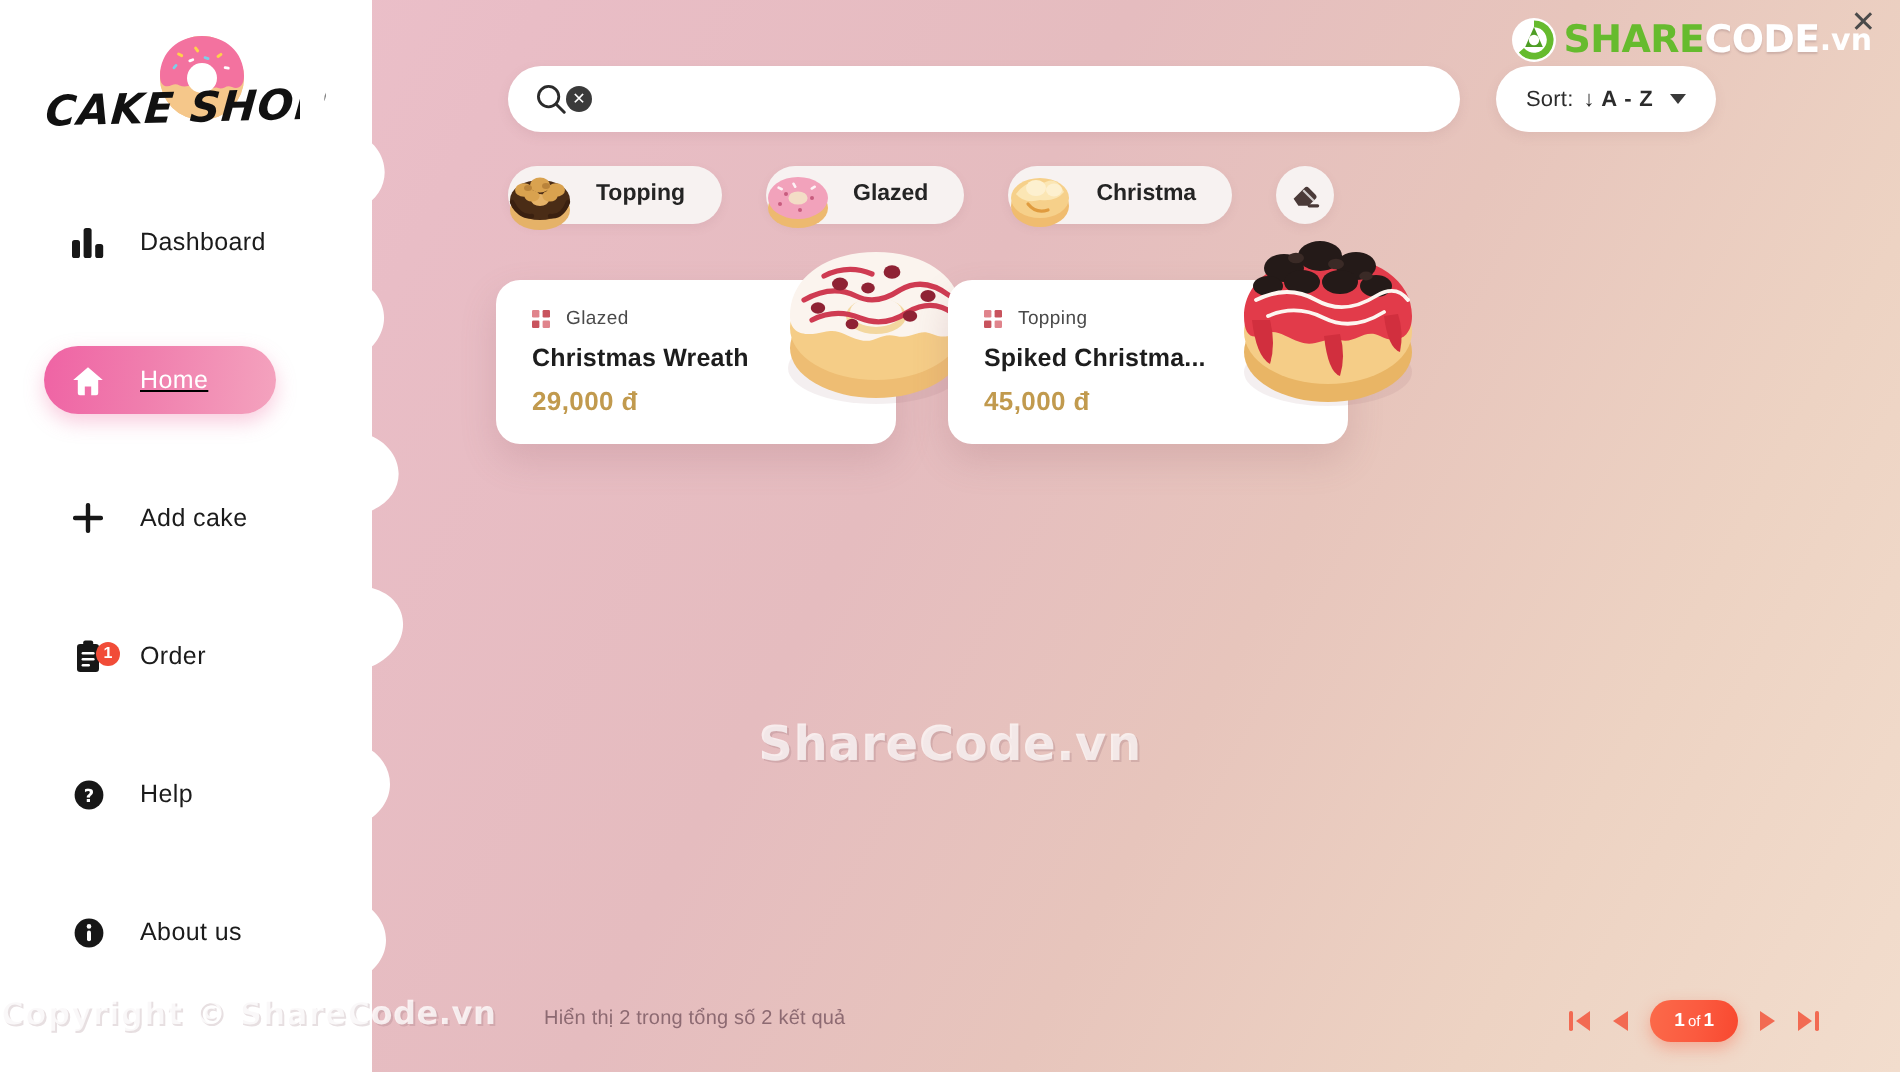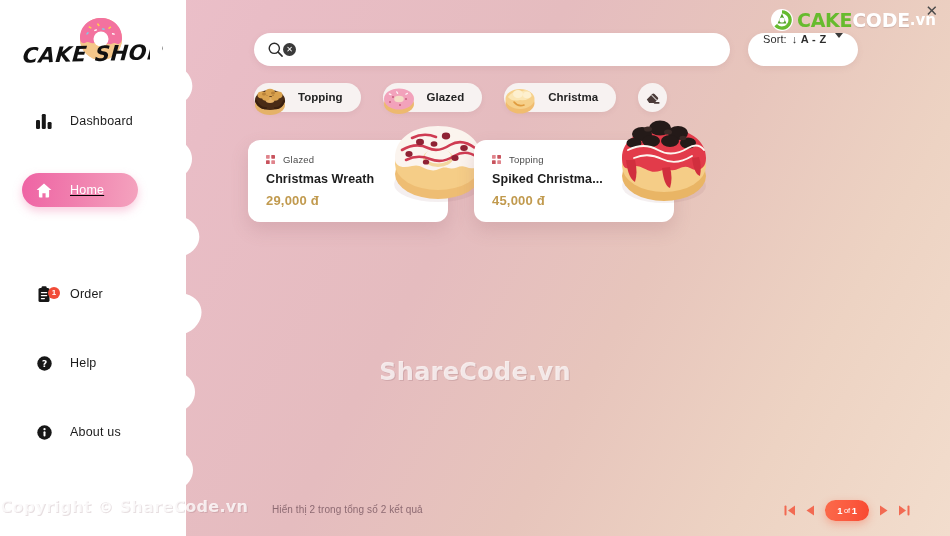--- a/index.html
+++ b/index.html
@@ -122,21 +122,21 @@
     display: flex; align-items: center; justify-content: center;
     cursor: pointer; flex: 0 0 13px;
   }
   .clear-btn span { color: #fff; font-size: 8px; line-height: 1; }
 
   .sort-pill {
     position: absolute; left: 494px; top: 0;
     height: 33px; padding: 0 15px;
     background: #ffffff;
     border-radius: 17px;
-    display: flex; 
+    display: flex; align-items: center;
     box-shadow: 0 2px 6px rgba(150,100,110,0.12);
     cursor: pointer;
     font-size: 11px; color: #2c2c2c;
   }
   .sort-pill .s-label { letter-spacing: .1px; }
   .sort-pill .s-value { font-weight: bold; margin-left: 5px; letter-spacing: .4px; }
   .sort-pill .caret {
     margin-left: 8px;
     width: 0; height: 0;
     border-left: 4px solid transparent;
@@ -314,20 +314,29 @@
       <div class="nav-item active">
         <span class="ico">
           <svg width="16" height="15" viewBox="0 0 16 15">
             <path d="M8 0.6 L15.4 7 h-2.3 v6.6 a1 1 0 0 1 -1 1 H9.6 V10.3 H6.4 v4.3 H3.9 a1 1 0 0 1 -1 -1 V7 H0.6 Z" fill="#ffffff"></path>
           </svg>
         </span>
         <span class="lbl">Home</span>
       </div>
       <div class="nav-spacer"></div>
 
+      <div class="nav-item">
+        <span class="ico">
+          <svg width="16" height="16" viewBox="0 0 16 16">
+            <rect x="6.9" y="0.5" width="2.2" height="15" rx="1" fill="#171717"></rect>
+            <rect x="0.5" y="6.9" width="15" height="2.2" rx="1" fill="#171717"></rect>
+          </svg>
+        </span>
+        <span class="lbl">Add cake</span>
+      </div>
       <div class="nav-spacer"></div>
 
       <div class="nav-item">
         <span class="ico">
           <svg width="15" height="17" viewBox="0 0 15 17">
             <rect x="1.5" y="2" width="11" height="14" rx="1.6" fill="#171717"></rect>
             <rect x="4.6" y="0.2" width="5" height="3.2" rx="1.1" fill="#171717"></rect>
             <rect x="3.8" y="6" width="6.5" height="1.2" rx="0.6" fill="#ffffff"></rect>
             <rect x="3.8" y="9" width="6.5" height="1.2" rx="0.6" fill="#ffffff"></rect>
             <rect x="3.8" y="12" width="4.2" height="1.2" rx="0.6" fill="#ffffff"></rect>
@@ -599,20 +608,20 @@
   <div class="wm-center">ShareCode.vn</div>
   <div class="wm-bottom">Copyright © ShareCode.vn</div>
 
   <div class="wm-logo">
     <svg width="24" height="24" viewBox="0 0 24 24" style="margin-right:3px">
       <circle cx="12" cy="12" r="11" fill="#ffffff"></circle>
       <path d="M12 2.2 a9.8 9.8 0 1 1 -7.6 16 l2.6 -2.2 a6.4 6.4 0 1 0 5 -10.4 Z" fill="#66bb2e"></path>
       <path d="M12 5.5 L16.4 15.5 H7.6 Z" fill="#4e9e25"></path>
       <circle cx="12" cy="12" r="2.6" fill="#ffffff"></circle>
     </svg>
-    <span class="wm-share">CAKE</span>
+    <span class="wm-share">SHARE</span>
     <span class="wm-code">CODE</span>
     <span class="wm-vn">.vn</span>
   </div>
 
   <div class="wm-close">✕</div>
 
 </div>
 
 </body></html>

